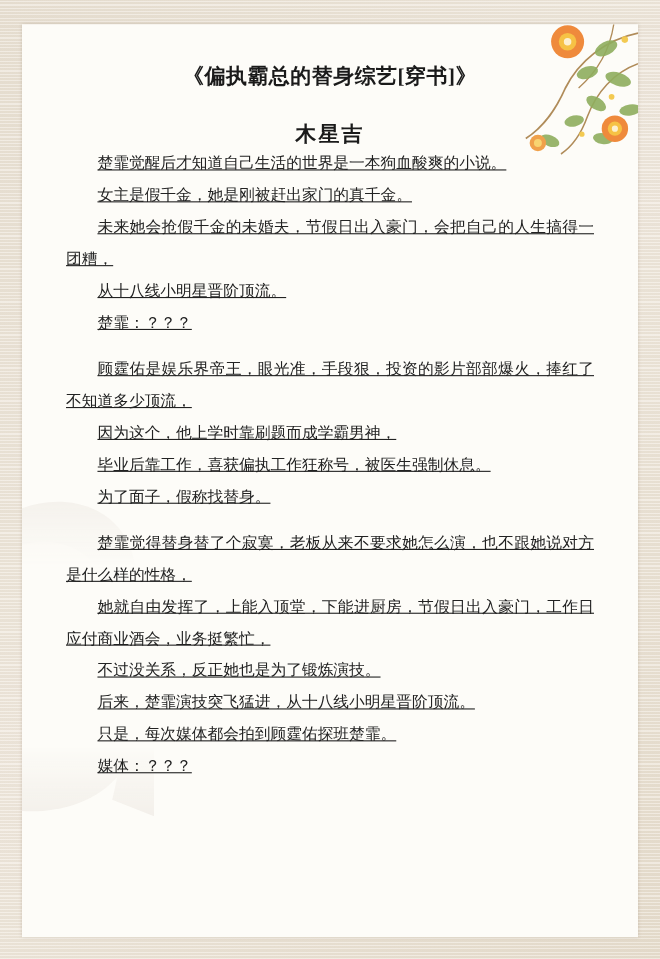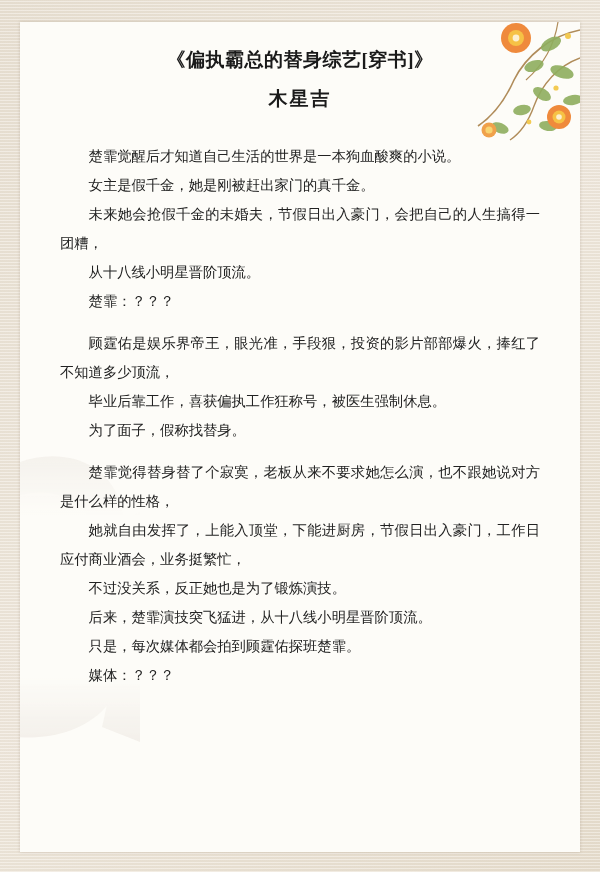--- a/index.html
+++ b/index.html
@@ -53,47 +53,47 @@
     right: 0;
     top: 0;
     width: 150px;
     height: 135px;
     pointer-events: none;
   }
 
   .content {
     position: relative;
     z-index: 3;
-    padding: 24px 40px 0 40px;
+    padding: 34px 40px 0 40px;
     box-sizing: border-box;
   }
 
   .title {
     text-align: center;
     font-size: 19px;
     font-weight: bold;
     color: #1a1a1a;
     letter-spacing: 0.5px;
     line-height: 1.5;
   }
   .author {
     text-align: center;
     font-size: 19px;
     font-weight: bold;
     color: #1a1a1a;
-    margin-top: 11px;
+    margin-top: 24px;
     letter-spacing: 2px;
   }
 
   .body-text {
-    margin-top: 30px;
     font-size: 14.3px;
     color: #222;
     line-height: 2.03;
     text-align: justify;
+    text-decoration: underline;
   }
   .para {
     margin: 0;
     text-indent: 2em;
   }
   .para.blank {
     height: 13px;
     text-indent: 0;
   }
 </style>
@@ -178,20 +178,21 @@
       <div class="author">木星吉</div>
 
       <div class="body-text">
         <p class="para">楚霏觉醒后才知道自己生活的世界是一本狗血酸爽的小说。</p>
         <p class="para">女主是假千金，她是刚被赶出家门的真千金。</p>
         <p class="para">未来她会抢假千金的未婚夫，节假日出入豪门，会把自己的人生搞得一团糟，</p>
         <p class="para">从十八线小明星晋阶顶流。</p>
         <p class="para">楚霏：？？？</p>
         <p class="para blank"></p>
         <p class="para">顾霆佑是娱乐界帝王，眼光准，手段狠，投资的影片部部爆火，捧红了不知道多少顶流，</p>
+        <p class="para">因为这个，他上学时靠刷题而成学霸男神，</p>
         <p class="para">毕业后靠工作，喜获偏执工作狂称号，被医生强制休息。</p>
         <p class="para">为了面子，假称找替身。</p>
         <p class="para blank"></p>
         <p class="para">楚霏觉得替身替了个寂寞，老板从来不要求她怎么演，也不跟她说对方是什么样的性格，</p>
         <p class="para">她就自由发挥了，上能入顶堂，下能进厨房，节假日出入豪门，工作日应付商业酒会，业务挺繁忙，</p>
         <p class="para">不过没关系，反正她也是为了锻炼演技。</p>
         <p class="para">后来，楚霏演技突飞猛进，从十八线小明星晋阶顶流。</p>
         <p class="para">只是，每次媒体都会拍到顾霆佑探班楚霏。</p>
         <p class="para">媒体：？？？</p>
       </div>

